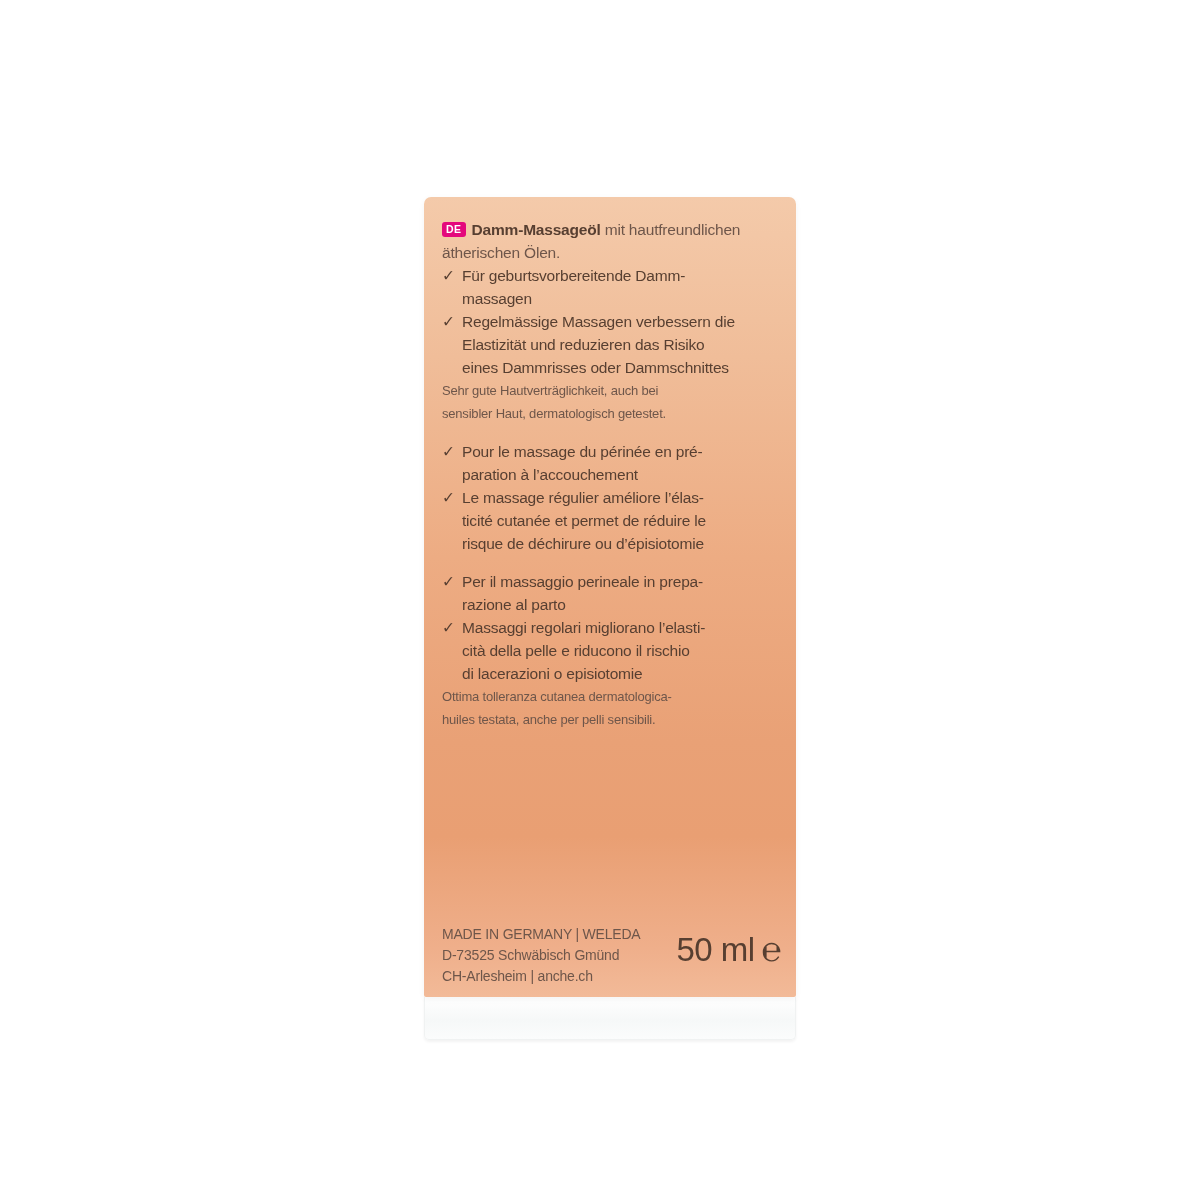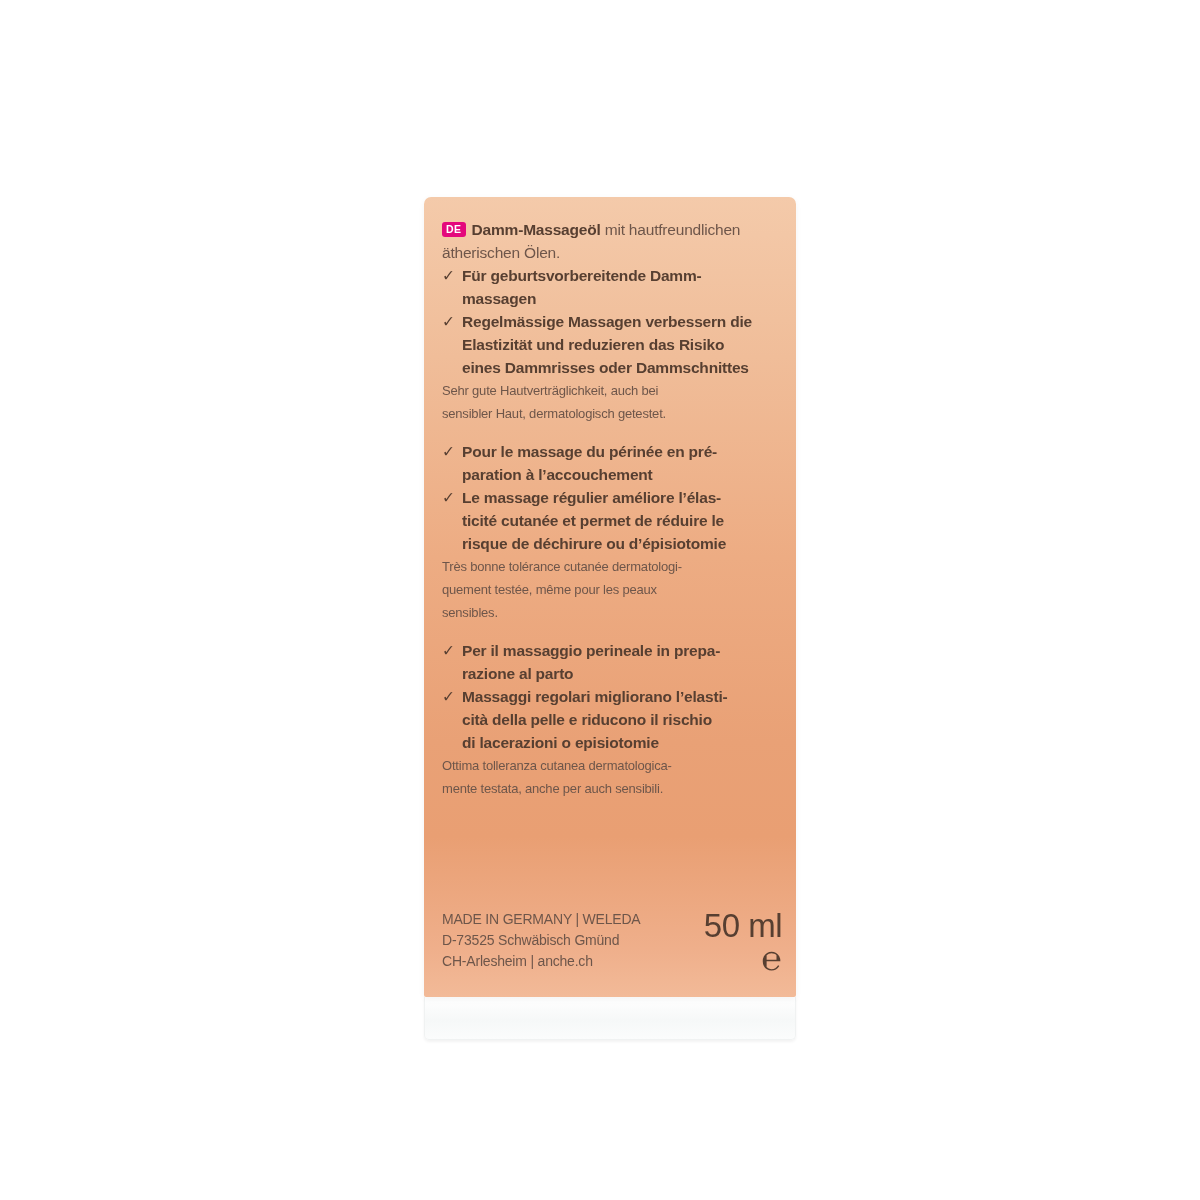--- a/index.html
+++ b/index.html
@@ -45,33 +45,33 @@
     padding:0 4px;
     border-radius:3px;
     letter-spacing:0.5px;
     vertical-align:2px;
     margin-right:6px;
   }
   .title{font-weight:bold;color:#573f31;}
   .subtitle{white-space:pre-line;color:#6e564a;}
   .bullet{display:flex;font-size:15.5px;line-height:23px;letter-spacing:-0.2px;}
   .check{width:20px;flex:0 0 20px;font-weight:bold;color:#573f31;}
-  .btext{flex:1;font-weight:bold;color:#573f31;white-space:pre-line;}
+  .btext{flex:1;font-weight:normal;color:#573f31;white-space:pre-line;}
   .note{font-size:13px;line-height:23px;letter-spacing:-0.2px;color:#6e564a;white-space:pre-line;}
 
   .footer{
     position:absolute;
     left:18px;right:14px;bottom:10px;
     display:flex;
     justify-content:space-between;
-    align-items:flex-start;
+    align-items:center;
   }
   .addr{font-size:14px;line-height:21px;color:#6e564a;letter-spacing:-0.2px;}
   .addr .u{}
-  .volume{display:flex;align-items:flex-end;margin-bottom:12px;color:#573f31;flex-direction:column;}
+  .volume{display:flex;align-items:flex-end;margin-bottom:12px;color:#573f31;}
   .vol-text{font-size:33px;line-height:33px;letter-spacing:-0.5px;}
   .e-sign{font-size:34px;line-height:33px;margin-left:7px;}
 </style>
 </head>
 <body>
 
 <div class="stage">
   <div class="box">
     <div class="panel">
 
@@ -100,39 +100,36 @@
           <span class="check">✓</span>
           <span class="btext">Pour le massage du périnée en pré-
 paration à l’accouchement</span>
         </div>
         <div class="bullet">
           <span class="check">✓</span>
           <span class="btext">Le massage régulier améliore l’élas-
 ticité cutanée et permet de réduire le
 risque de déchirure ou d’épisiotomie</span>
         </div>
-        <div class="note">Très bonne tolérance cutanée dermatologi-
-quement testée, même pour les peaux
-sensibles.</div>
       </div>
 
       <div class="section">
         <div class="bullet">
           <span class="check">✓</span>
           <span class="btext">Per il massaggio perineale in prepa-
 razione al parto</span>
         </div>
         <div class="bullet">
           <span class="check">✓</span>
           <span class="btext">Massaggi regolari migliorano l’elasti-
 cità della pelle e riducono il rischio
 di lacerazioni o episiotomie</span>
         </div>
         <div class="note">Ottima tolleranza cutanea dermatologica-
-mente testata, anche per auch sensibili.</div>
+huiles testata, anche per pelli sensibili.</div>
       </div>
 
       <div class="footer">
         <div class="addr">
           <div>MADE IN GERMANY | WELEDA</div>
           <div class="u">D-73525 Schwäbisch Gmünd</div>
           <div>CH-Arlesheim | anche.ch</div>
         </div>
         <div class="volume">
           <span class="vol-text">50 ml</span>

